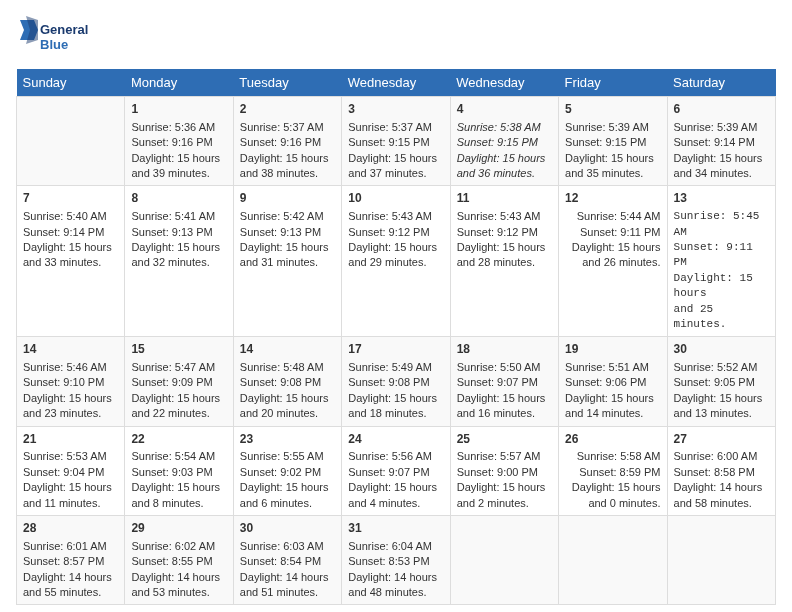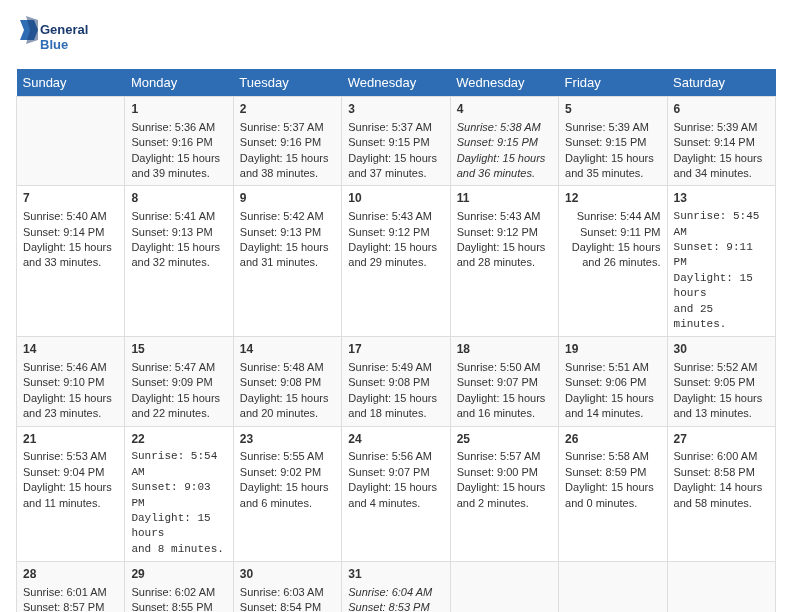--- a/index.html
+++ b/index.html
@@ -248,21 +248,21 @@
       <tr>
         <td>
           <span class="day-number">21</span>
           <div class="day-info" style="white-space: pre-line;">Sunrise: 5:53 AM
 Sunset: 9:04 PM
 Daylight: 15 hours
 and 11 minutes.</div>
         </td>
         <td>
           <span class="day-number">22</span>
-          <div class="day-info" style="white-space: pre-line; font-family: Liberation Mono, monospace;">Sunrise: 5:54 AM
+          <div class="day-info" style="white-space: pre-line;">Sunrise: 5:54 AM
 Sunset: 9:03 PM
 Daylight: 15 hours
 and 8 minutes.</div>
         </td>
         <td>
           <span class="day-number">23</span>
           <div class="day-info" style="white-space: pre-line;">Sunrise: 5:55 AM
 Sunset: 9:02 PM
 Daylight: 15 hours
 and 6 minutes.</div>
@@ -276,21 +276,21 @@
         </td>
         <td>
           <span class="day-number">25</span>
           <div class="day-info" style="white-space: pre-line;">Sunrise: 5:57 AM
 Sunset: 9:00 PM
 Daylight: 15 hours
 and 2 minutes.</div>
         </td>
         <td>
           <span class="day-number">26</span>
-          <div class="day-info" style="white-space: pre-line;">Sunrise: 5:58 AM
+          <div class="day-info" style="white-space: pre-line; text-align: right;">Sunrise: 5:58 AM
 Sunset: 8:59 PM
 Daylight: 15 hours
 and 0 minutes.</div>
         </td>
         <td>
           <span class="day-number">27</span>
           <div class="day-info" style="white-space: pre-line;">Sunrise: 6:00 AM
 Sunset: 8:58 PM
 Daylight: 14 hours
 and 58 minutes.</div>
@@ -313,21 +313,21 @@
         </td>
         <td>
           <span class="day-number">30</span>
           <div class="day-info" style="white-space: pre-line;">Sunrise: 6:03 AM
 Sunset: 8:54 PM
 Daylight: 14 hours
 and 51 minutes.</div>
         </td>
         <td>
           <span class="day-number">31</span>
-          <div class="day-info" style="white-space: pre-line; font-style: italic;">Sunrise: 6:04 AM
+          <div class="day-info" style="white-space: pre-line;">Sunrise: 6:04 AM
 Sunset: 8:53 PM
 Daylight: 14 hours
 and 48 minutes.</div>
         </td>
         <td></td>
         <td></td>
         <td></td>
       </tr>
     </tbody>
 </table>

